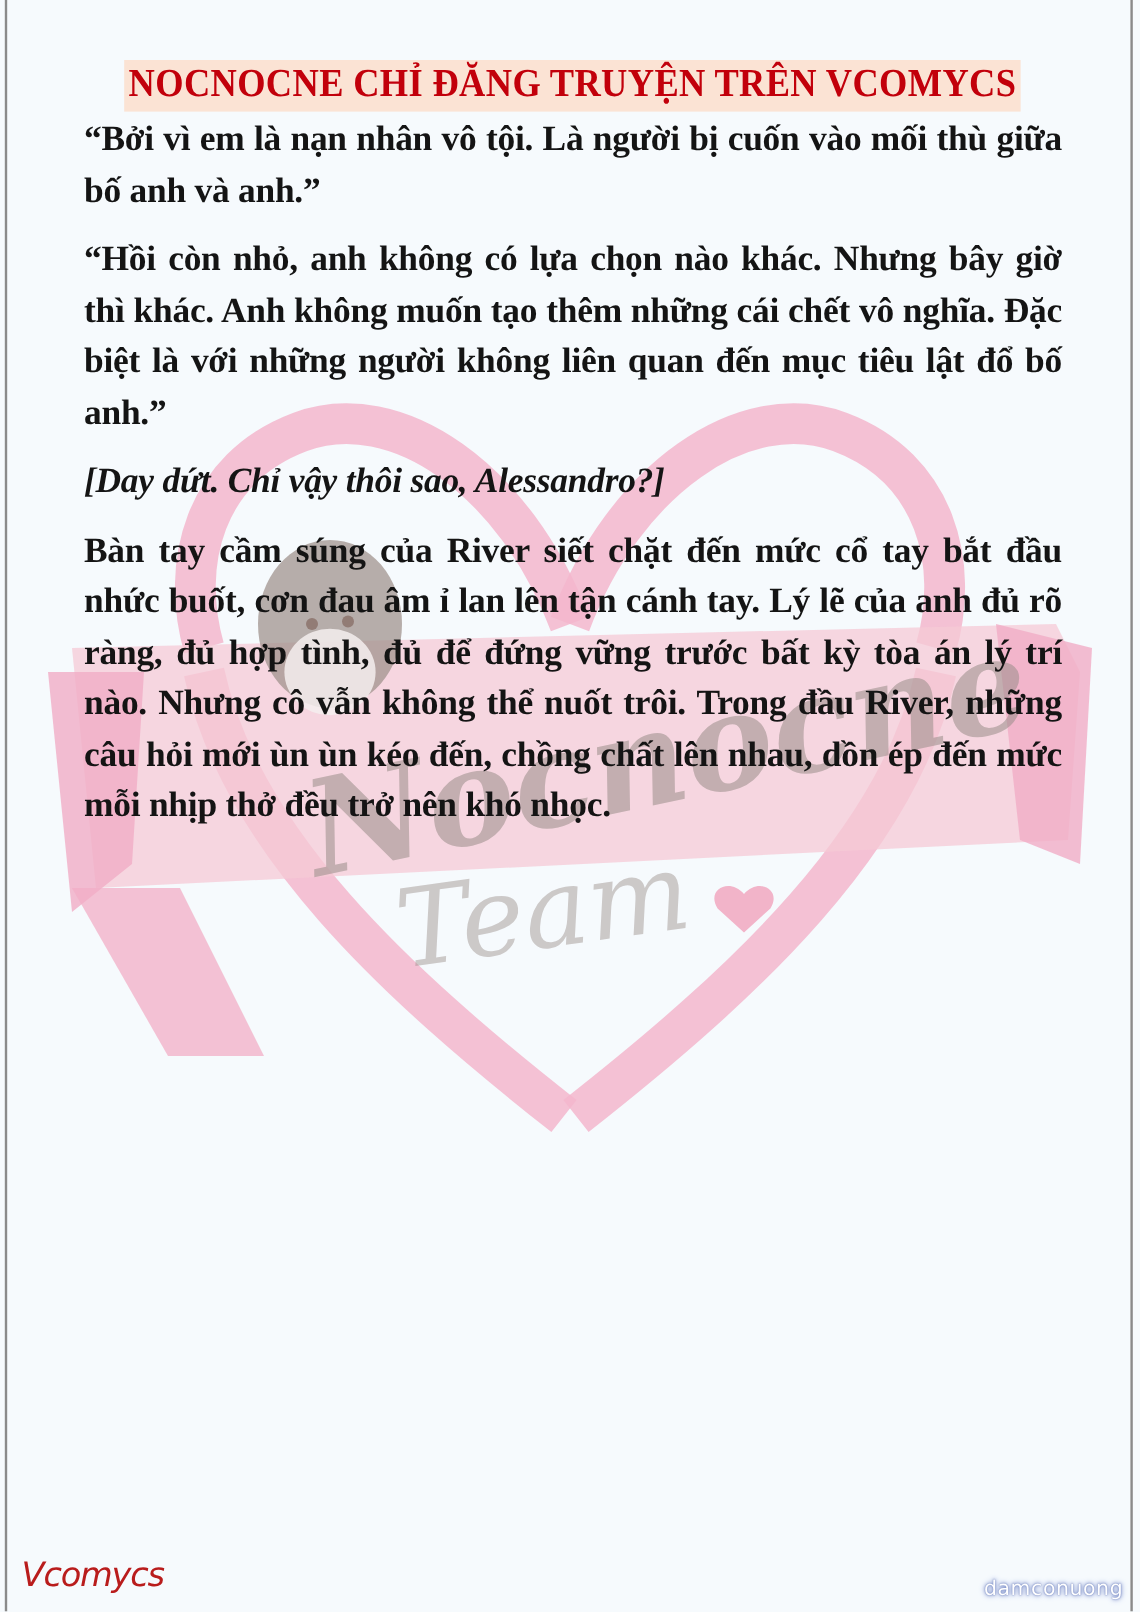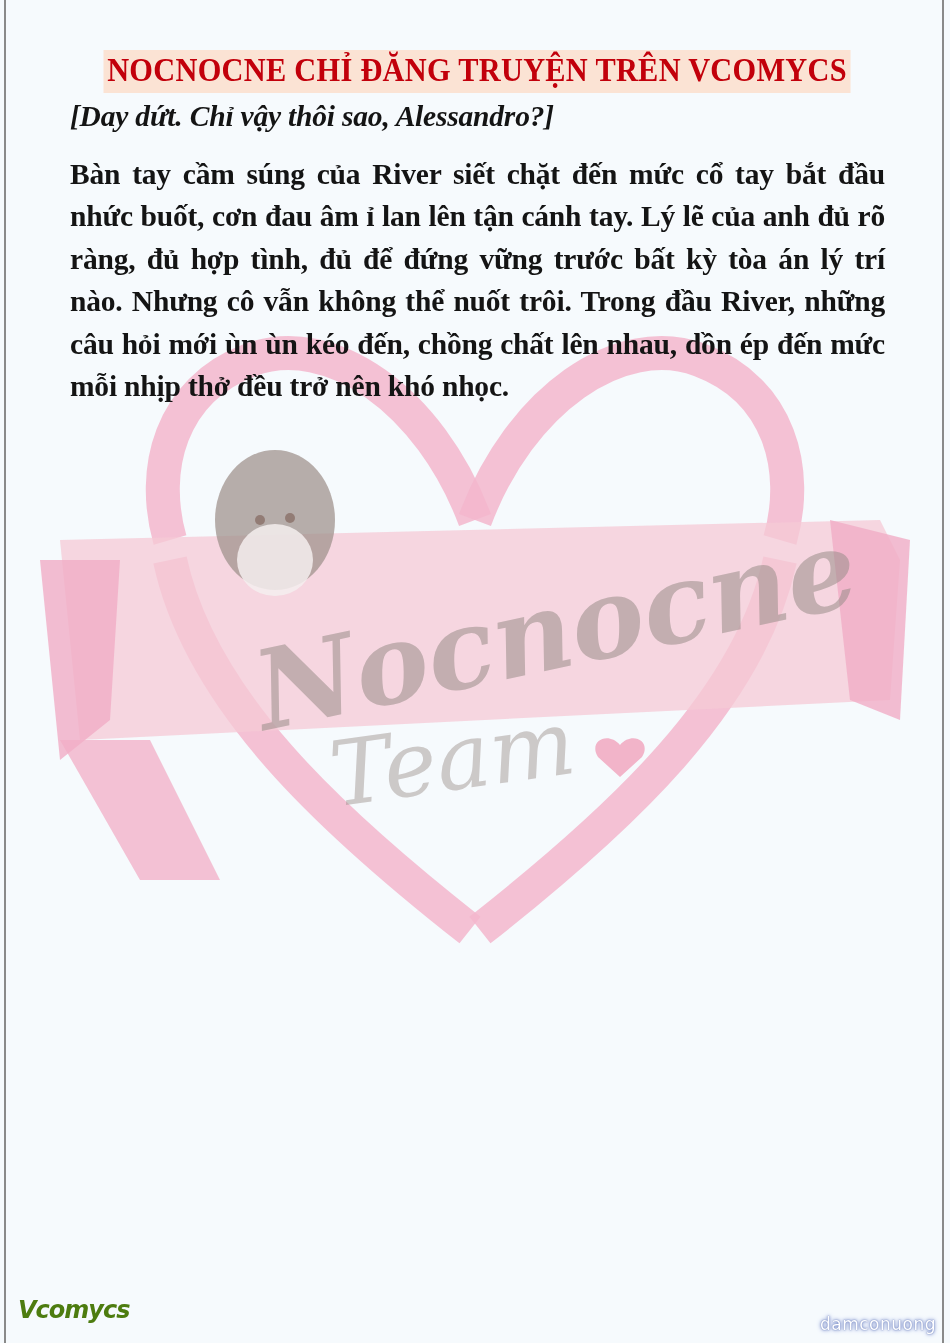--- a/index.html
+++ b/index.html
@@ -41,22 +41,22 @@
     font-size: 29.5px;
     line-height: 42.5px;
     font-weight: bold;
     color: #141414;
     text-align: justify;
     letter-spacing: -0.2px;
   }
   .para.italic { font-style: italic; margin-top: 2px; }
   .footer-left {
     position: absolute; left: 18px; top: 1296px; z-index: 1;
-    font-family: "DejaVu Sans", sans-serif; font-weight: bold; font-style: italic;
-    font-size: 24px; color: #4d7c0f; letter-spacing: -1px;
+    font-family: "DejaVu Sans", sans-serif; font-weight: normal; font-style: italic;
+    font-size: 28px; color: #b91c1c; letter-spacing: -1px;
   }
   .footer-right {
     position: absolute; right: 14px; top: 1314px; z-index: 1;
     font-family: "DejaVu Sans", sans-serif; font-size: 17px; color: #ffffff;
     text-shadow: 0 0 3px #6b7fc0, 0 0 5px #8fa0d8, 0 0 1px #5064a8;
     letter-spacing: 0.5px;
     padding-left: 28px;
   }
 </style>
 </head>
@@ -86,18 +86,20 @@
   <text x="330" y="790" font-family="DejaVu Serif, serif" font-style="italic" font-size="90" fill="#9a8e8a" opacity="0.45" transform="rotate(-8 450 760)">Team</text>
 
   <path d="M620 745 c-12 -14 -32 -4 -22 12 l22 20 l22 -20 c10 -16 -10 -26 -22 -12 z" fill="#f1a7c0" opacity="0.85"></path>
 </svg>
 
 <div class="content">
   <div class="title-wrap">
     <span class="title">NOCNOCNE CHỈ ĐĂNG TRUYỆN TRÊN VCOMYCS</span>
   </div>
 
+  <p class="para">“Bởi vì em là nạn nhân vô tội. Là người bị cuốn vào mối thù giữa bố anh và anh.”</p>
+  <p class="para">“Hồi còn nhỏ, anh không có lựa chọn nào khác. Nhưng bây giờ thì khác. Anh không muốn tạo thêm những cái chết vô nghĩa. Đặc biệt là với những người không liên quan đến mục tiêu lật đổ bố anh.”</p>
   <p class="para italic">[Day dứt. Chỉ vậy thôi sao, Alessandro?]</p>
   <p class="para">Bàn tay cầm súng của River siết chặt đến mức cổ tay bắt đầu nhức buốt, cơn đau âm ỉ lan lên tận cánh tay. Lý lẽ của anh đủ rõ ràng, đủ hợp tình, đủ để đứng vững trước bất kỳ tòa án lý trí nào. Nhưng cô vẫn không thể nuốt trôi. Trong đầu River, những câu hỏi mới ùn ùn kéo đến, chồng chất lên nhau, dồn ép đến mức mỗi nhịp thở đều trở nên khó nhọc.</p>
 </div>
 
 <div class="footer-left">Vcomycs</div>
 <div class="footer-right">damconuong</div>
 
 </body></html>

